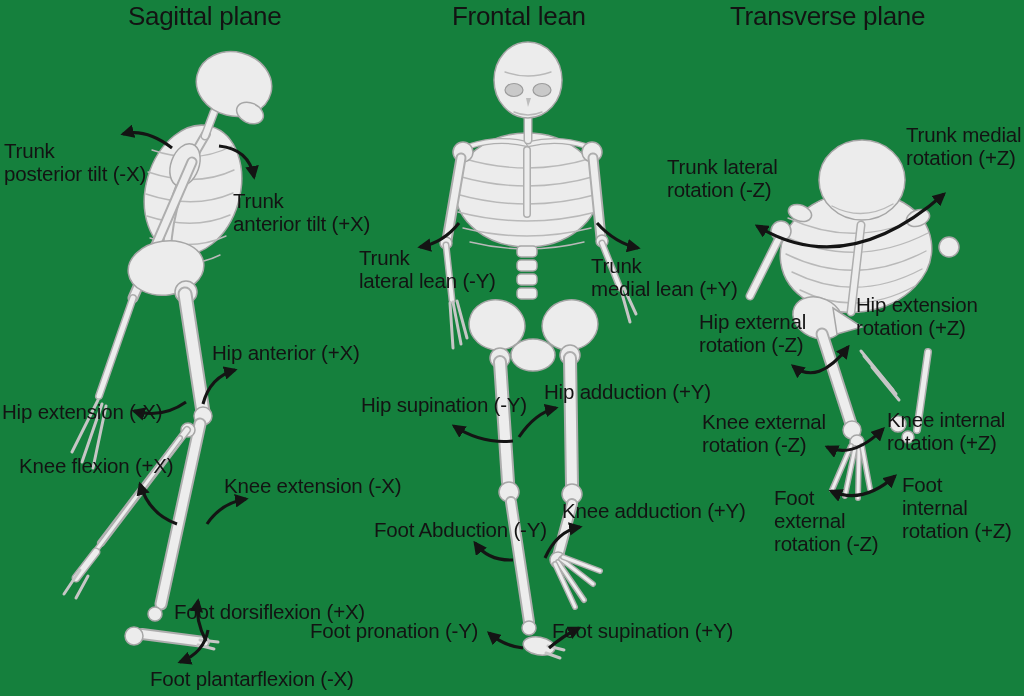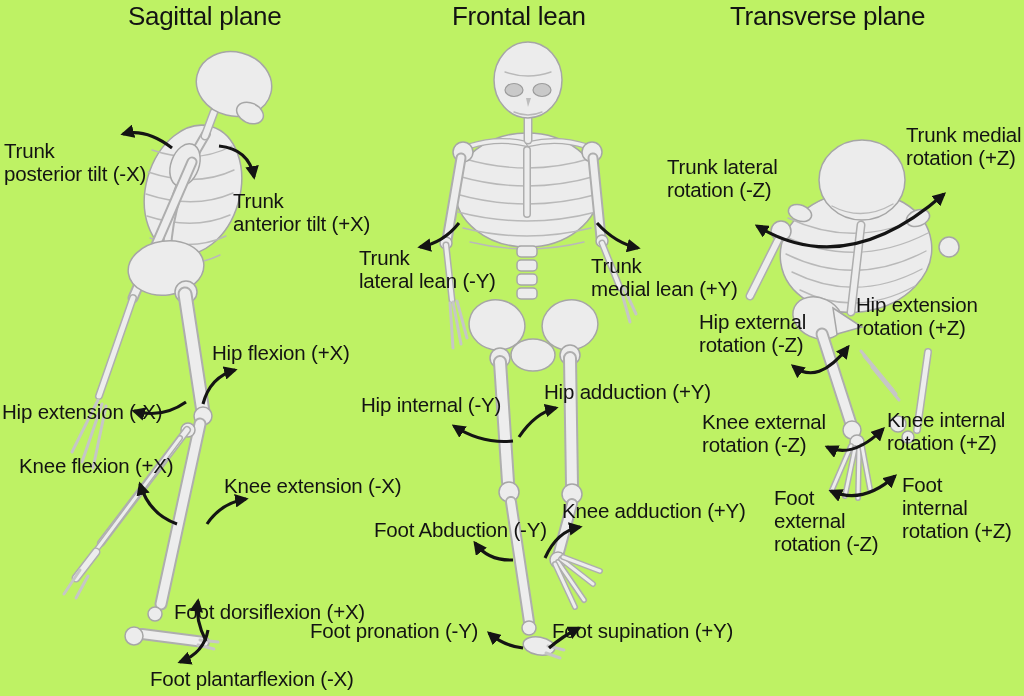--- a/index.html
+++ b/index.html
@@ -1,16 +1,16 @@
 <!DOCTYPE html>
 <html><head>
 <meta charset="utf-8">
 <style>
   html,body{margin:0;padding:0;background:#fff;}
-  #fig{position:relative;width:1024px;height:696px;background:#bef264;overflow:hidden;
+  #fig{position:relative;width:1024px;height:696px;background:#15803d;overflow:hidden;
        font-family:"Liberation Sans",sans-serif;color:#131313;}
   .title{position:absolute;font-size:26px;line-height:28px;letter-spacing:-0.3px;white-space:nowrap;}
   .lbl{position:absolute;font-size:20.5px;line-height:23px;letter-spacing:-0.2px;white-space:pre-line;}
   svg{position:absolute;left:0;top:0;}
   .bo{stroke:#aeaeae;fill:none;stroke-linecap:round;}
   .bi{stroke:#ededed;fill:none;stroke-linecap:round;}
   .blob{fill:#ececec;stroke:#a6a6a6;stroke-width:1.5;}
   .det{stroke:#b9b9b9;stroke-width:1.4;fill:none;stroke-linecap:round;}
   .fin{stroke:#c6c6c6;stroke-width:3;fill:none;stroke-linecap:round;}
   .arr{stroke:#141414;stroke-width:3.1;fill:none;}
@@ -209,35 +209,35 @@
       <path class="arr" marker-start="url(#ah)" marker-end="url(#ah)" d="M831,491 Q863,505 895,476"></path>
     </g>
   </svg>
 
   <div>
     <div class="title" style="left:128px;top:2px">Sagittal plane</div>
     <div class="lbl" style="left:4px;top:139px">Trunk
 posterior tilt (-X)</div>
     <div class="lbl" style="left:233px;top:189px">Trunk
 anterior tilt (+X)</div>
-    <div class="lbl" style="left:212px;top:341px">Hip flexion (+X)</div>
+    <div class="lbl" style="left:212px;top:341px">Hip anterior (+X)</div>
     <div class="lbl" style="left:2px;top:400px">Hip extension (-X)</div>
     <div class="lbl" style="left:19px;top:454px">Knee flexion (+X)</div>
     <div class="lbl" style="left:224px;top:474px">Knee extension (-X)</div>
     <div class="lbl" style="left:174px;top:600px">Foot dorsiflexion (+X)</div>
     <div class="lbl" style="left:150px;top:667px">Foot plantarflexion (-X)</div>
   </div>
 
   <div>
     <div class="title" style="left:452px;top:2px">Frontal lean</div>
     <div class="lbl" style="left:359px;top:246px">Trunk
 lateral lean (-Y)</div>
     <div class="lbl" style="left:591px;top:254px">Trunk
 medial lean (+Y)</div>
-    <div class="lbl" style="left:361px;top:393px">Hip internal (-Y)</div>
+    <div class="lbl" style="left:361px;top:393px">Hip supination (-Y)</div>
     <div class="lbl" style="left:544px;top:380px">Hip adduction (+Y)</div>
     <div class="lbl" style="left:374px;top:518px">Foot Abduction (-Y)</div>
     <div class="lbl" style="left:562px;top:499px">Knee adduction (+Y)</div>
     <div class="lbl" style="left:310px;top:619px">Foot pronation (-Y)</div>
     <div class="lbl" style="left:552px;top:619px">Foot supination (+Y)</div>
   </div>
 
   <div>
     <div class="title" style="left:730px;top:2px">Transverse plane</div>
     <div class="lbl" style="left:667px;top:155px">Trunk lateral

